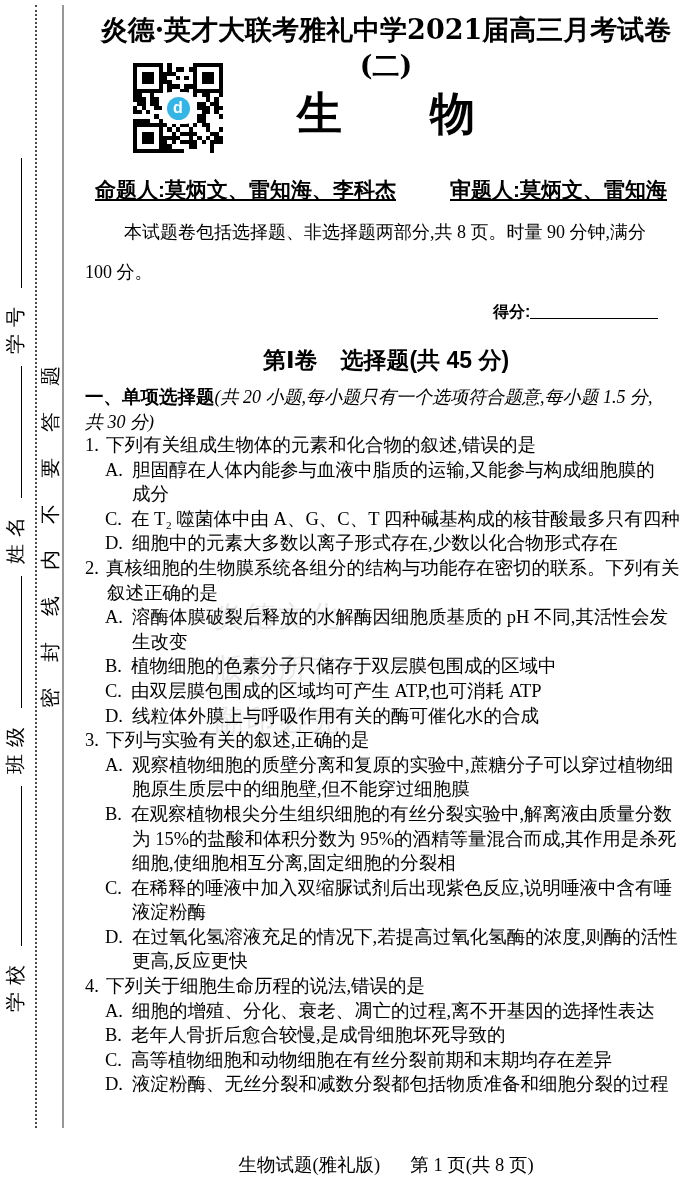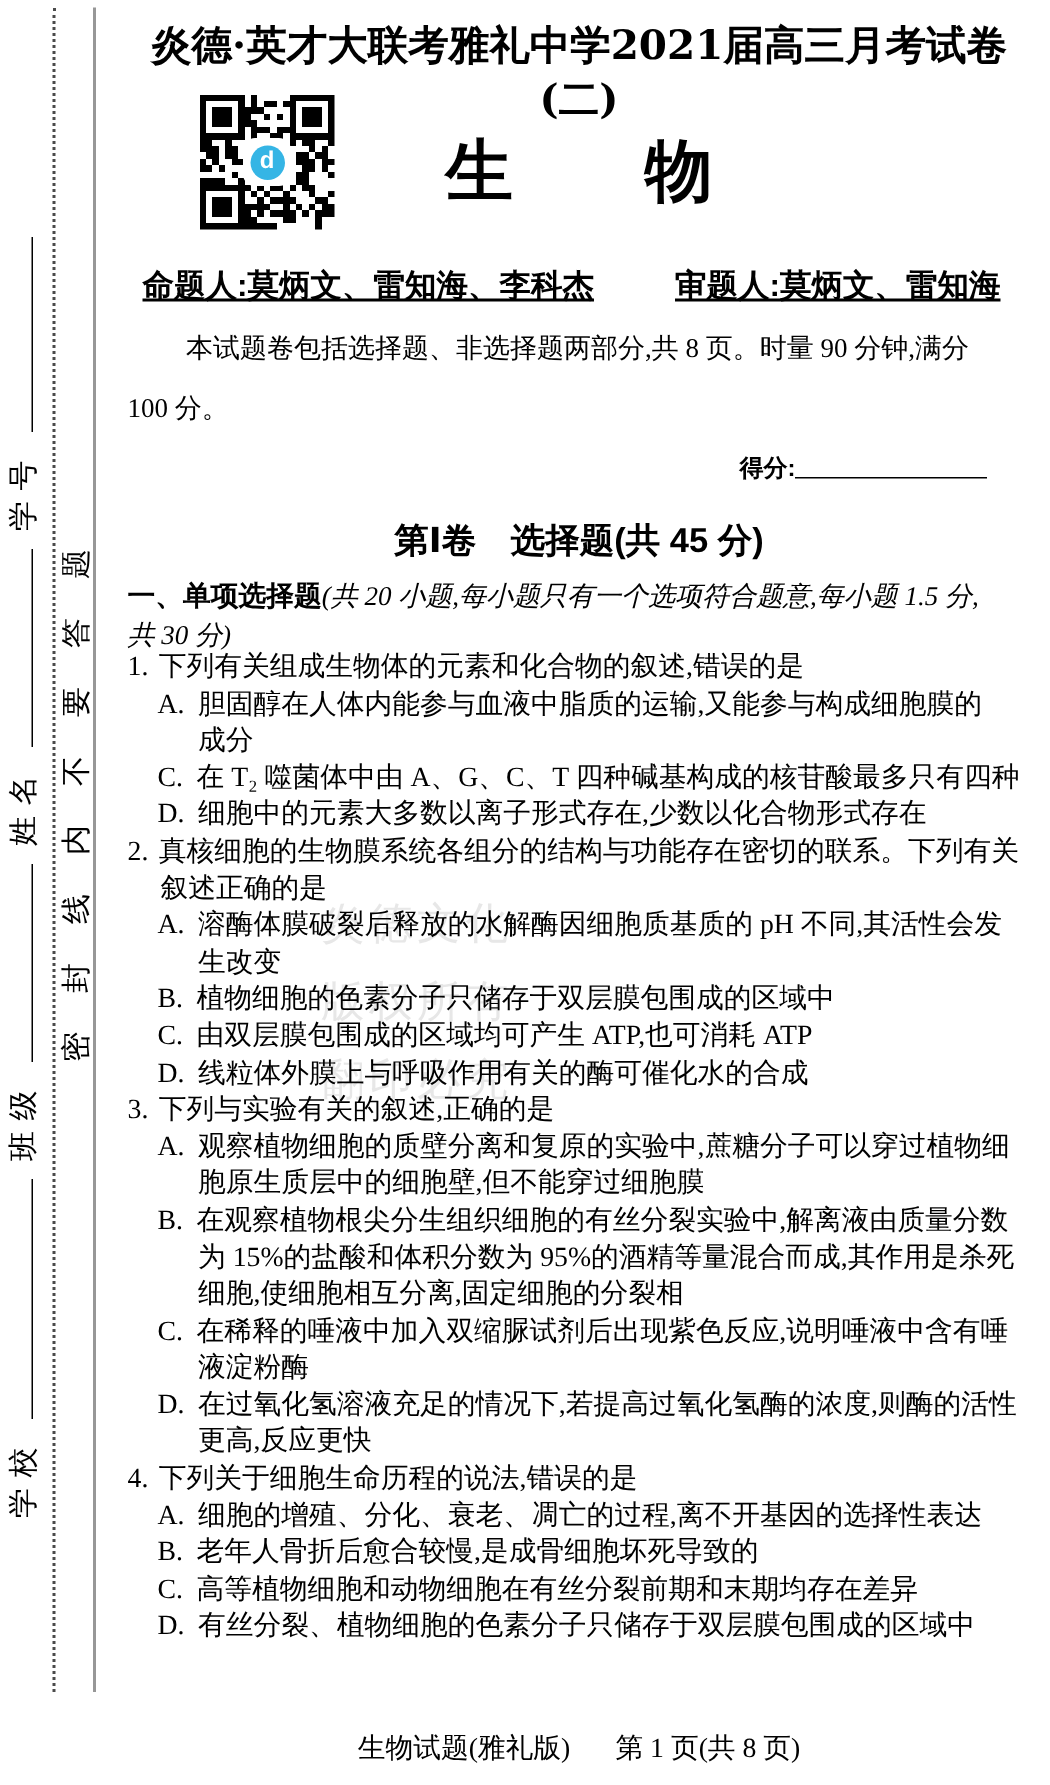--- a/index.html
+++ b/index.html
@@ -258,16 +258,16 @@
 为 15%的盐酸和体积分数为 95%的酒精等量混合而成,其作用是杀死
 细胞,使细胞相互分离,固定细胞的分裂相</span></div>
     <div class="opt"><span class="olabel">C.</span><span>在稀释的唾液中加入双缩脲试剂后出现紫色反应,说明唾液中含有唾
 液淀粉酶</span></div>
     <div class="opt"><span class="olabel">D.</span><span>在过氧化氢溶液充足的情况下,若提高过氧化氢酶的浓度,则酶的活性
 更高,反应更快</span></div>
     <div class="q-stem"><span class="qnum">4.</span><span>下列关于细胞生命历程的说法,错误的是</span></div>
     <div class="opt"><span class="olabel">A.</span><span>细胞的增殖、分化、衰老、凋亡的过程,离不开基因的选择性表达</span></div>
     <div class="opt"><span class="olabel">B.</span><span>老年人骨折后愈合较慢,是成骨细胞坏死导致的</span></div>
     <div class="opt"><span class="olabel">C.</span><span>高等植物细胞和动物细胞在有丝分裂前期和末期均存在差异</span></div>
-    <div class="opt"><span class="olabel">D.</span><span>有丝分裂、植物细胞的色素分子只储存于双层膜包围成的区域中</span></div>
+    <div class="opt"><span class="olabel">D.</span><span>液淀粉酶、无丝分裂和减数分裂都包括物质准备和细胞分裂的过程</span></div>
   </div>
 
 <div class="abs footer"><span class="footer-doc">生物试题(雅礼版)</span><span>第 1 页(共 8 页)</span></div>
 
 </body></html>

